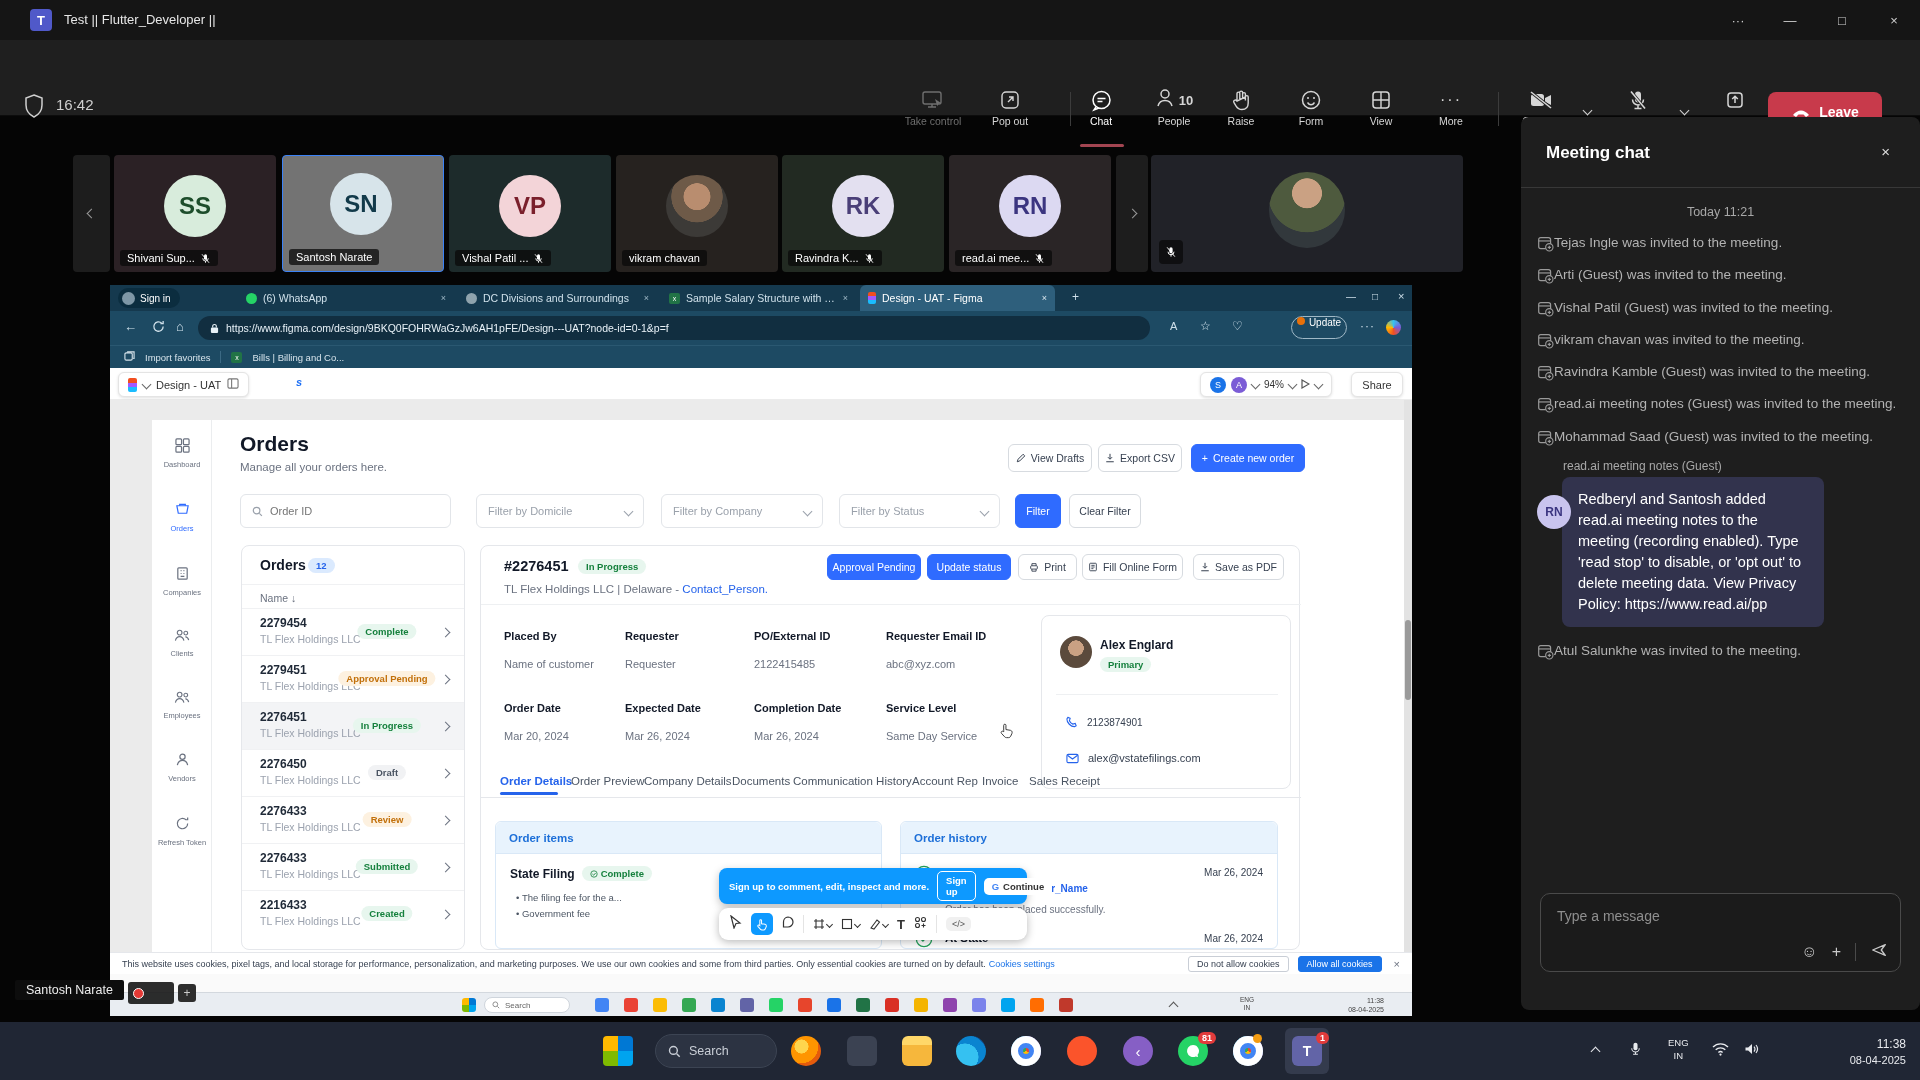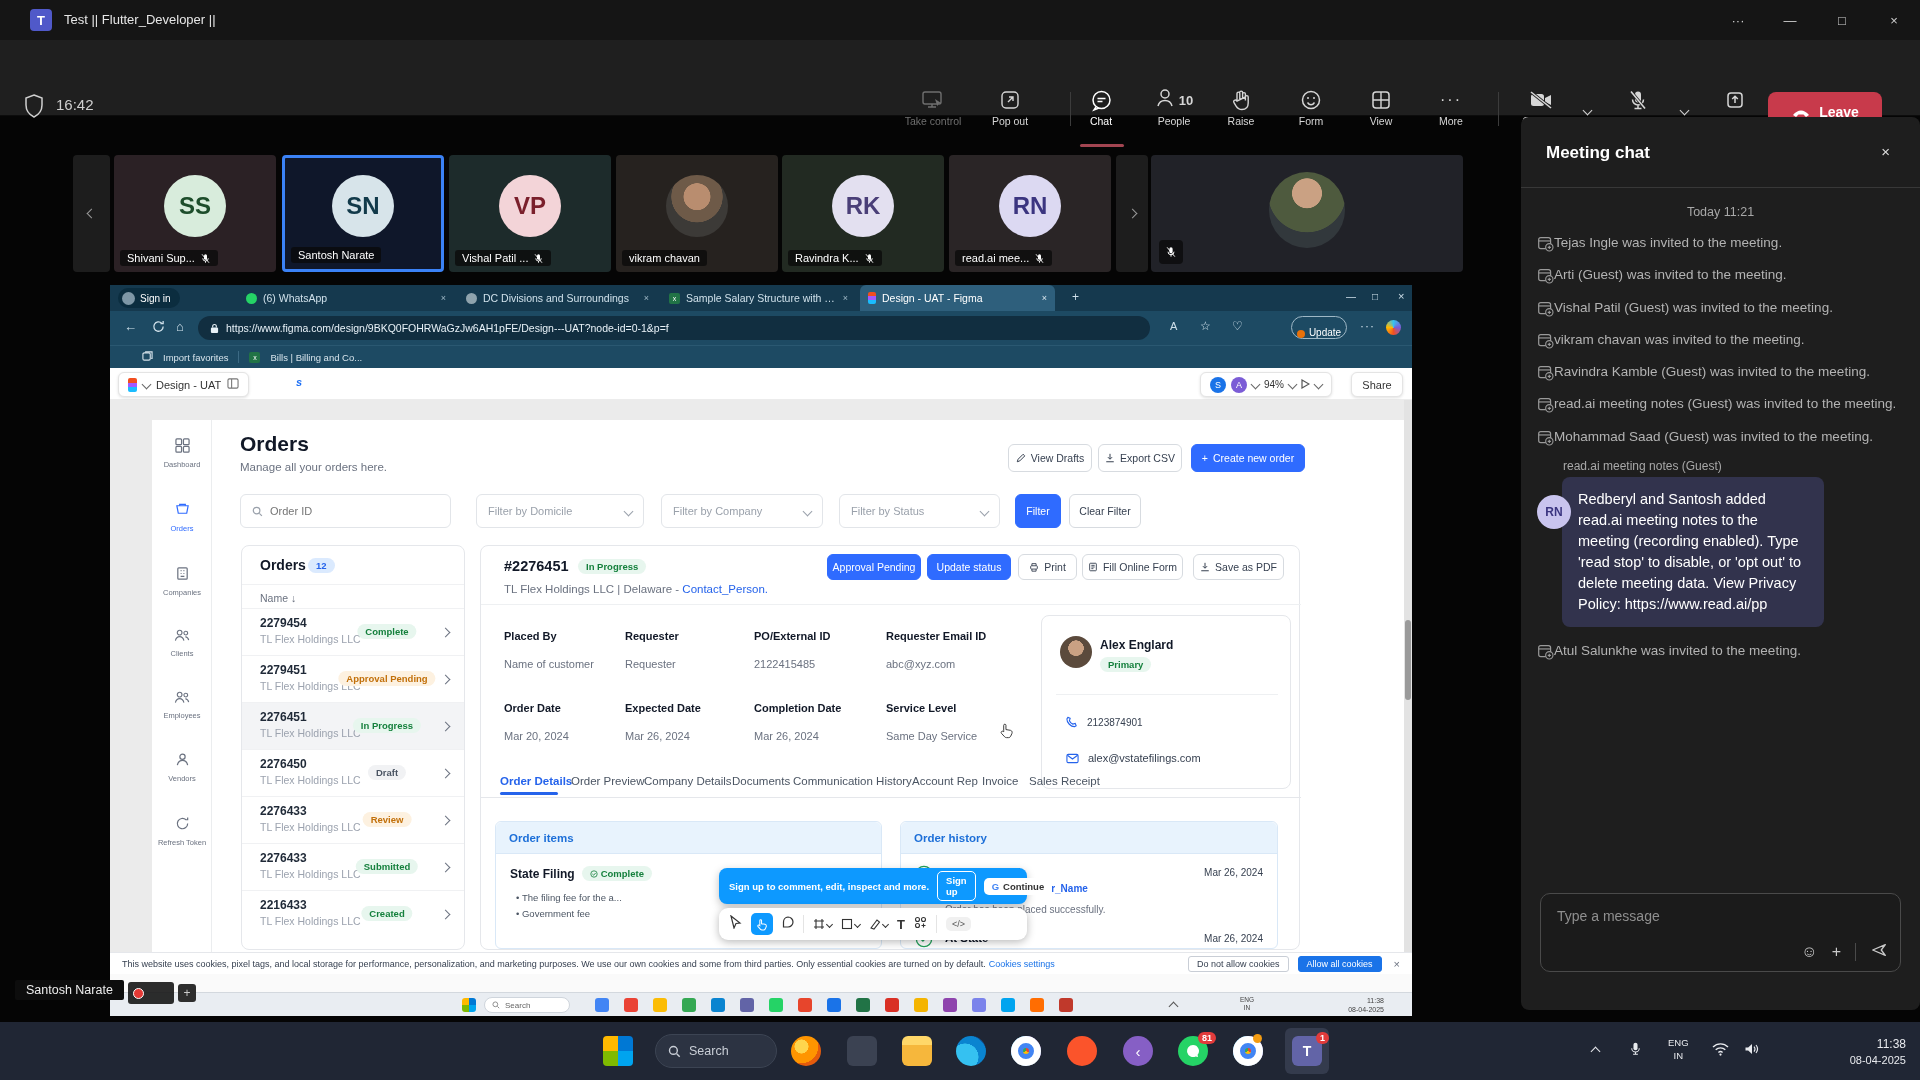--- a/index.html
+++ b/index.html
@@ -22,21 +22,21 @@
   .mbtn.disabled{color:#6f6f6f}
   .mdiv{position:absolute;top:52px;width:1px;height:34px;background:#3c3c3c}
   #leave{left:1768px;top:52px;width:114px;height:40px;background:#c83a4b;border-radius:8px;color:#fff;display:flex;align-items:center;justify-content:center;gap:8px;font-size:14px;font-weight:bold}
   .chatline{left:1080px;top:104px;width:44px;height:3px;background:#a24551;border-radius:2px}
   
   .strip{top:155px;height:117px;background:#1d1d1d;border-radius:4px;color:#9a9a9a;display:flex;align-items:center;justify-content:center}
   .tile{position:absolute;top:155px;width:162px;height:117px;border-radius:4px;overflow:hidden}
   .tile .av{position:absolute;left:50px;top:20px;width:62px;height:62px;border-radius:50%;display:flex;align-items:center;justify-content:center;font-size:24px;font-weight:bold}
   .tile .nm{position:absolute;left:6px;bottom:6px;background:rgba(10,10,10,.75);border-radius:3px;padding:2px 7px;color:#fff;font-size:11px;display:flex;align-items:center;gap:5px}
   .t-ss{background:#2b2125}.t-ss .av{background:#d8ecdc;color:#1d4d2b}
-  .t-sn{background:#0f172a;border:3px solid #3b82f6}.t-sn .av{background:#d7e4ea;color:#123a4a;left:47px;top:17px}
+  .t-sn{background:#737373;border:1px solid #3b82f6}.t-sn .av{background:#d7e4ea;color:#123a4a;left:47px;top:17px}
   .t-vp{background:#1d2b2b}.t-vp .av{background:#f3d4d8;color:#7a1f2b}
   .t-vc{background:#26221f}.t-vc .av{background:radial-gradient(circle at 50% 35%,#b98d6f 0 26%,#6e5a48 27% 50%,#3c3a37 51%)}
   .t-rk{background:#222a22}.t-rk .av{background:#e3e0f0;color:#4a3f78}
   .t-rn{background:#2a2526}.t-rn .av{background:#dcd9f2;color:#3b3580}
   #bigtile{left:1151px;top:155px;width:312px;height:117px;border-radius:4px;background:#212228}
   #bigtile .av{position:absolute;left:118px;top:17px;width:76px;height:76px;border-radius:50%;background:radial-gradient(circle at 50% 28%,#caa183 0 22%,#4e5a3e 23% 58%,#32383c 59%)}
   #bigtile .micbox{position:absolute;left:8px;bottom:8px;width:24px;height:24px;background:rgba(10,10,10,.75);border-radius:4px;display:flex;align-items:center;justify-content:center}
   
   #chatpanel{left:1521px;top:117px;width:399px;height:893px;background:#1e1e1e;border-radius:8px;color:#fff}
   #chatpanel .hdr{position:absolute;left:25px;top:26px;font-size:17px;font-weight:bold}
@@ -58,22 +58,22 @@
   
   #browser{left:110px;top:285px;width:1302px;height:731px;background:#fff}
   #tabstrip{position:absolute;left:0;top:0;width:1302px;height:26px;background:#15394e}
   .btab{position:absolute;top:0;height:26px;display:flex;align-items:center;gap:6px;padding:0 8px;color:#cfe0ea;font-size:10.5px;white-space:nowrap;overflow:hidden}
   .btab.active{background:#2e5f7c;border-radius:6px 6px 0 0}
   .btab .tx{color:#9fb8c6;font-size:9px;margin-left:auto}
   .signin{position:absolute;left:8px;top:3px;height:20px;border-radius:10px;background:#0b2d3f;color:#fff;font-size:10px;display:flex;align-items:center;gap:5px;padding:0 9px 0 4px}
   .signin .dot{width:13px;height:13px;border-radius:50%;background:#7e97a6}
   #urlbar{position:absolute;left:0;top:26px;width:1302px;height:34px;background:#1d4a63;color:#cfe0ea}
   .urlpill{position:absolute;left:88px;top:5px;width:952px;height:24px;background:#112e40;border-radius:12px;display:flex;align-items:center;gap:7px;padding:0 12px;color:#e8f1f7;font-size:10.5px;white-space:nowrap;overflow:hidden}
-  .updbtn{position:absolute;left:1181px;top:5px;width:56px;height:23px;border:1px solid #9fb8c6;border-radius:12px;color:#fff;font-size:10px;display:flex;align-items:flex-end;justify-content:center;gap:4px}
-  #favbar{position:absolute;left:0;top:60px;width:1302px;height:23px;background:#1d4a63;border-top:1px solid #2a5871;color:#d7e4ec;font-size:9.5px;display:flex;align-items:center;gap:10px;padding:0 32px}
+  .updbtn{position:absolute;left:1181px;top:5px;width:56px;height:23px;border:1px solid #9fb8c6;border-radius:12px;color:#fff;font-size:10px;display:flex;align-items:flex-start;justify-content:center;gap:4px}
+  #favbar{position:absolute;left:0;top:60px;width:1302px;height:23px;background:#1d4a63;border-top:1px solid #2a5871;color:#d7e4ec;font-size:9.5px;display:flex;align-items:center;gap:10px;padding:0 14px}
   .xlicon{width:11px;height:11px;background:#217346;border-radius:2px;color:#fff;font-size:7px;display:flex;align-items:center;justify-content:center}
   #figtb{position:absolute;left:0;top:83px;width:1302px;height:32px;background:#fff;border-bottom:1px solid #ececec}
   .fpill{position:absolute;top:4px;height:25px;background:#fff;border:1px solid #e4e4e4;border-radius:6px;box-shadow:0 1px 3px rgba(0,0,0,.12);display:flex;align-items:center;gap:6px;padding:0 9px;font-size:11px;color:#333}
   .figlogo{width:9px;height:14px;background:linear-gradient(180deg,#f24e1e 33%,#a259ff 33% 66%,#1abcfe 66%);border-radius:2px}
   .avS{width:16px;height:16px;border-radius:50%;background:#1a73e8;color:#fff;font-size:9px;display:flex;align-items:center;justify-content:center}
   .avA{width:16px;height:16px;border-radius:50%;background:#7b5cd6;color:#fff;font-size:9px;display:flex;align-items:center;justify-content:center}
   #canvas{position:absolute;left:0;top:115px;width:1302px;height:552px;background:#ebebeb}
   #appframe{position:absolute;left:42px;top:20px;width:1253px;height:532px;background:#fff}
   
   #appside{position:absolute;left:0;top:0;width:60px;height:532px;border-right:1px solid #ebedef;background:#fff}

